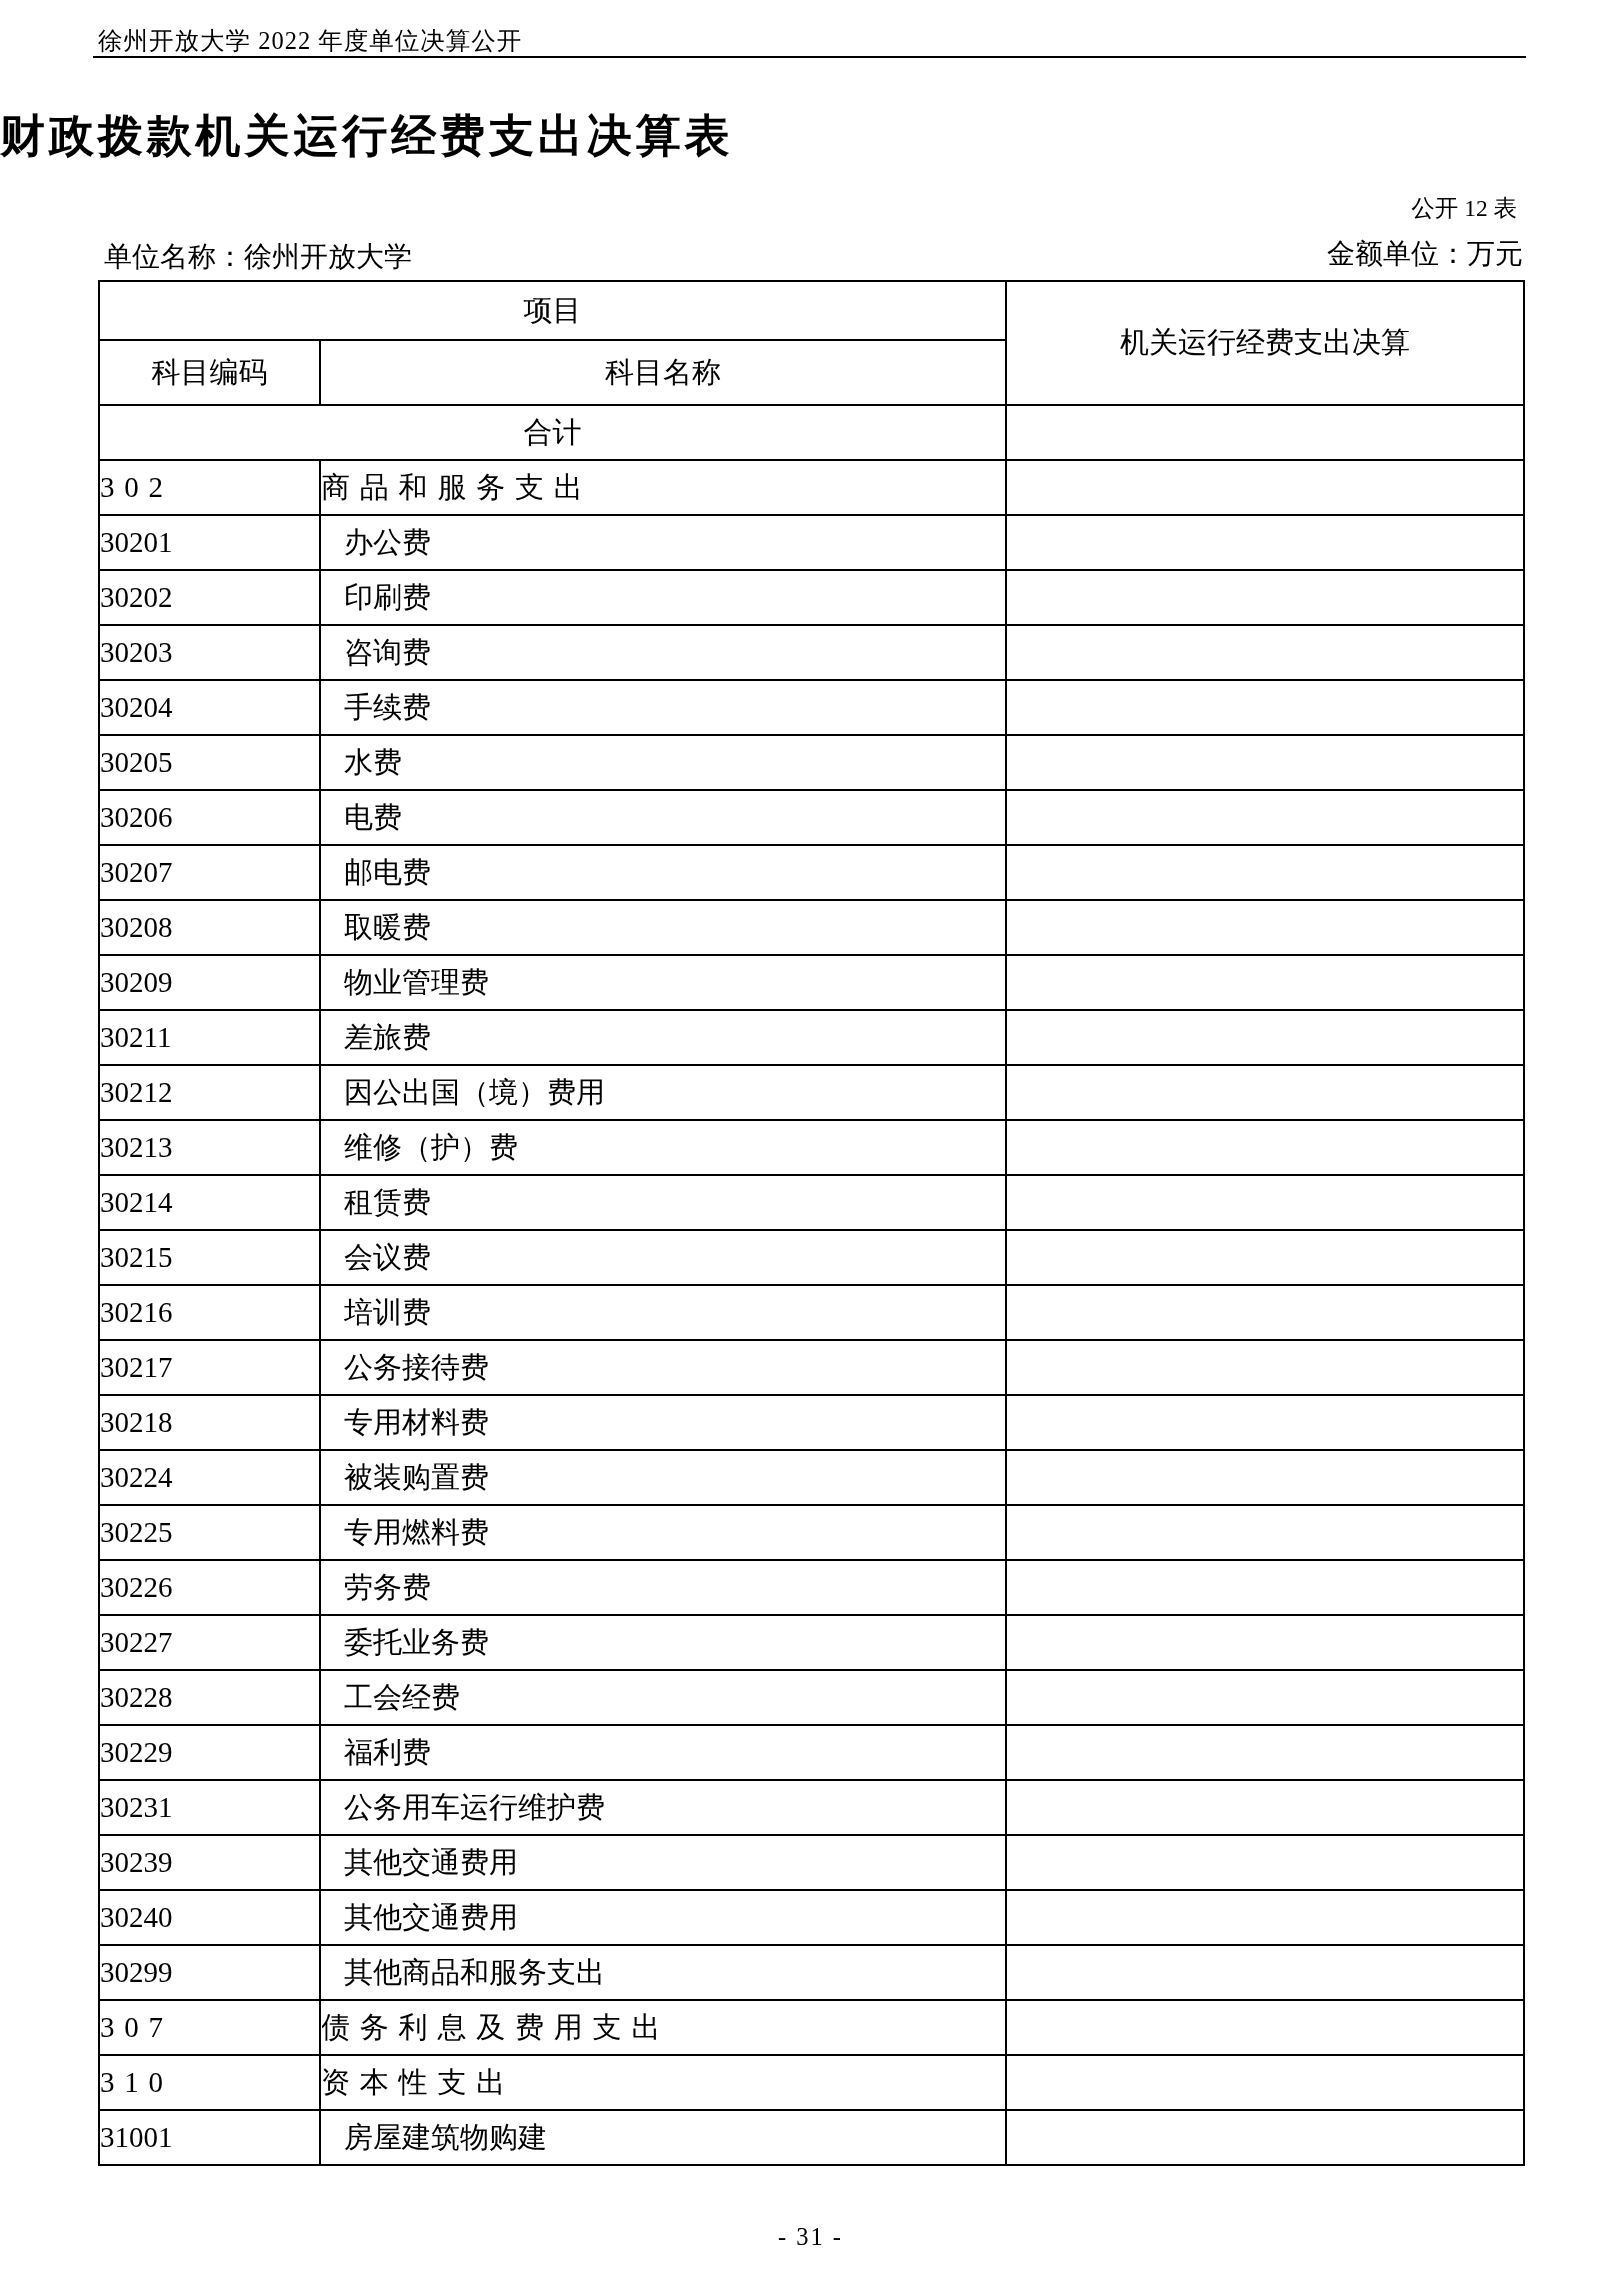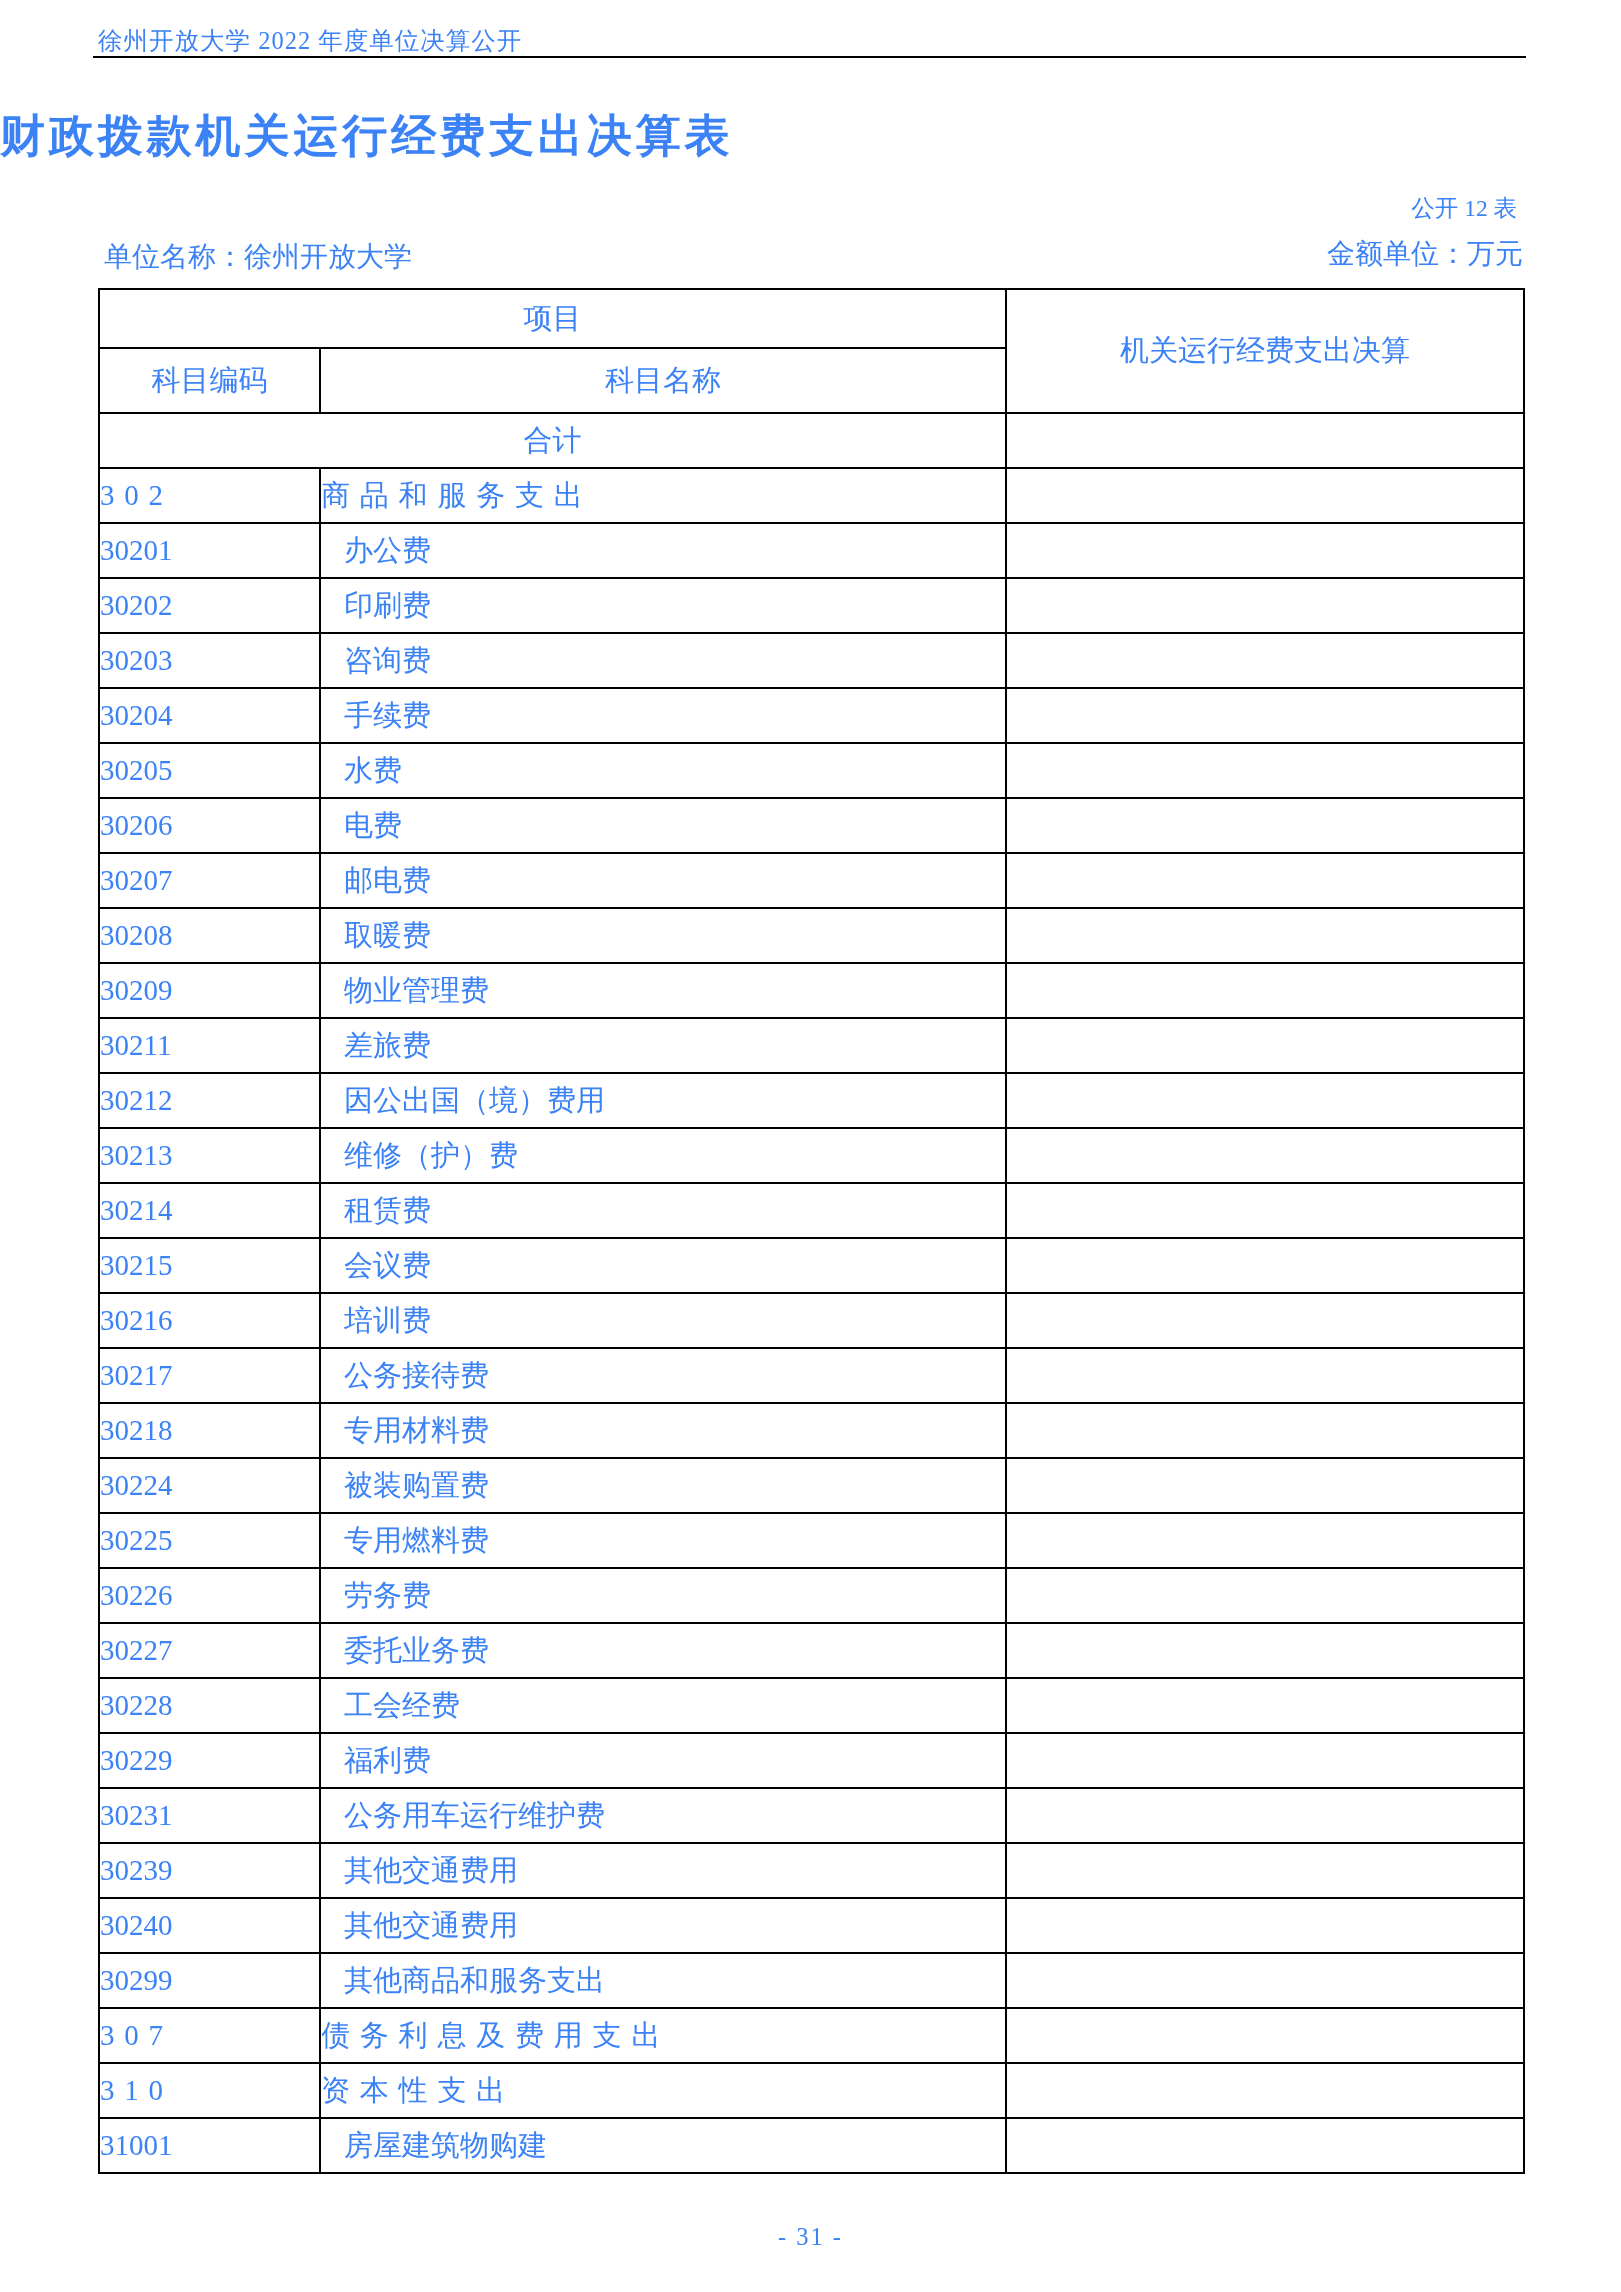--- a/index.html
+++ b/index.html
@@ -5,21 +5,21 @@
   html, body {
     margin: 0;
     padding: 0;
     background: #ffffff;
   }
   .page {
     position: relative;
     width: 1621px;
     height: 2293px;
     background: #ffffff;
-    color: #3b82f6;
+    color: #000000;
     font-family: "Liberation Serif", "DejaVu Serif", serif;
     overflow: hidden;
   }
   .doc-header {
     position: absolute;
     left: 98px;
     top: 23.5px;
     font-size: 24.5px;
     letter-spacing: 1px;
     white-space: nowrap;
@@ -61,21 +61,21 @@
   .amount-unit {
     position: absolute;
     right: 98px;
     top: 235px;
     font-size: 28px;
     white-space: nowrap;
   }
   table.fin-table {
     position: absolute;
     left: 98px;
-    top: 288px;
+    top: 280px;
     width: 1424px;
     border-collapse: collapse;
     table-layout: fixed;
     border: 2px solid #0f172a;
   }
   table.fin-table td, table.fin-table th {
     border: 2px solid #000000;
     font-size: 29px;
     font-weight: normal;
     padding: 0;

